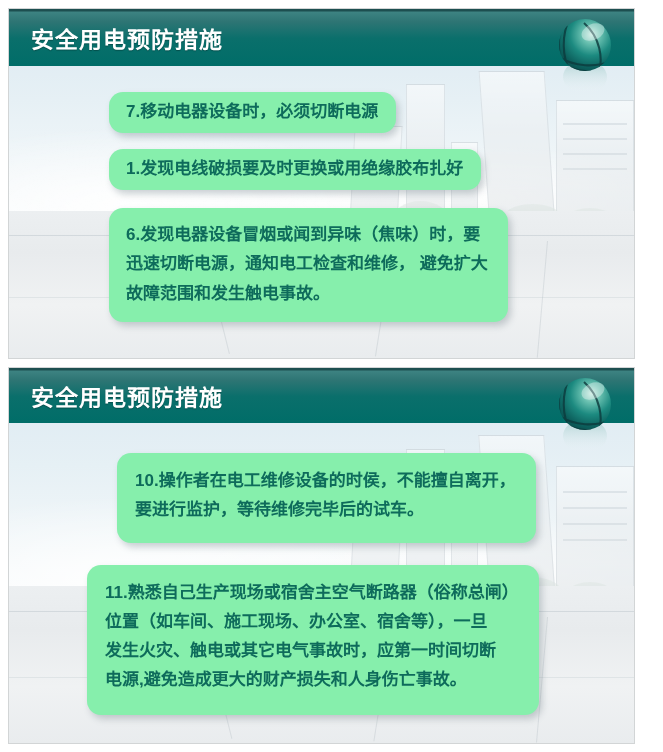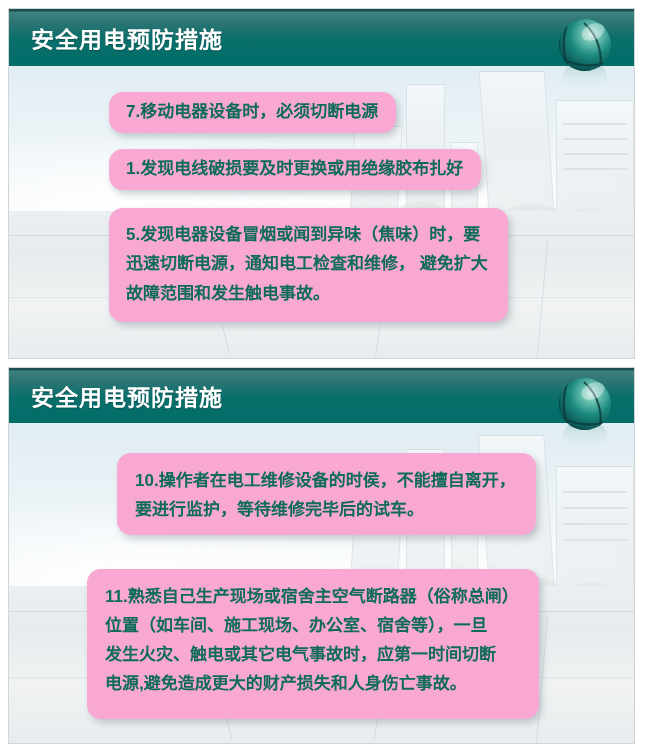--- a/index.html
+++ b/index.html
@@ -166,21 +166,21 @@
     position: relative;
     z-index: 2;
     padding: 0 10px;
     height: calc(100% - 57px);
   }
   .slide--two .slide-body { height: calc(100% - 55px); }
 
   .tip {
     position: relative;
     display: inline-block;
-    background: #f9a8d4;
+    background: #86efac;
     border-radius: 14px;
     color: #0e6b5b;
     font-weight: bold;
     box-shadow: 3px 4px 7px rgba(100,115,125,0.33);
     box-sizing: border-box;
   }
   .tip-text {
     display: block;
     white-space: pre-line;
     color: #0e6b5b;
@@ -202,22 +202,22 @@
   .s1 .tip3 {
     margin: 18px 0 0 90px;
     padding: 12px 20px 14px 17px;
     font-size: 17px;
     line-height: 1.72;
     max-width: 455px;
   }
 
   
   .s2 .tip4 {
-    margin: 30px 0 12px 98px;
-    padding: 13px 20px 10px 18px;
+    margin: 30px 0 0 98px;
+    padding: 13px 20px 18px 18px;
     font-size: 17px;
     line-height: 1.72;
     max-width: 460px;
   }
   .s2 .tip5 {
     margin: 22px 0 0 68px;
     padding: 13px 20px 20px 18px;
     font-size: 17px;
     line-height: 1.72;
     max-width: 525px;
@@ -294,21 +294,21 @@
     </div>
 
     <div class="slide-body">
       <div class="tip tip1">
         <span class="tip-text">7.移动电器设备时，必须切断电源</span>
       </div>
       <div class="tip tip2">
         <span class="tip-text">1.发现电线破损要及时更换或用绝缘胶布扎好</span>
       </div>
       <div class="tip tip3">
-        <span class="tip-text">5.发现电器设备冒烟或闻到异味（焦味）时，要
+        <span class="tip-text">6.发现电器设备冒烟或闻到异味（焦味）时，要
 迅速切断电源，通知电工检查和维修， 避免扩大
 故障范围和发生触电事故。</span>
       </div>
     </div>
   </section>
 
   <section class="slide slide--two s2">
 
     <div class="bg">
       <div class="bg-sky"></div>

